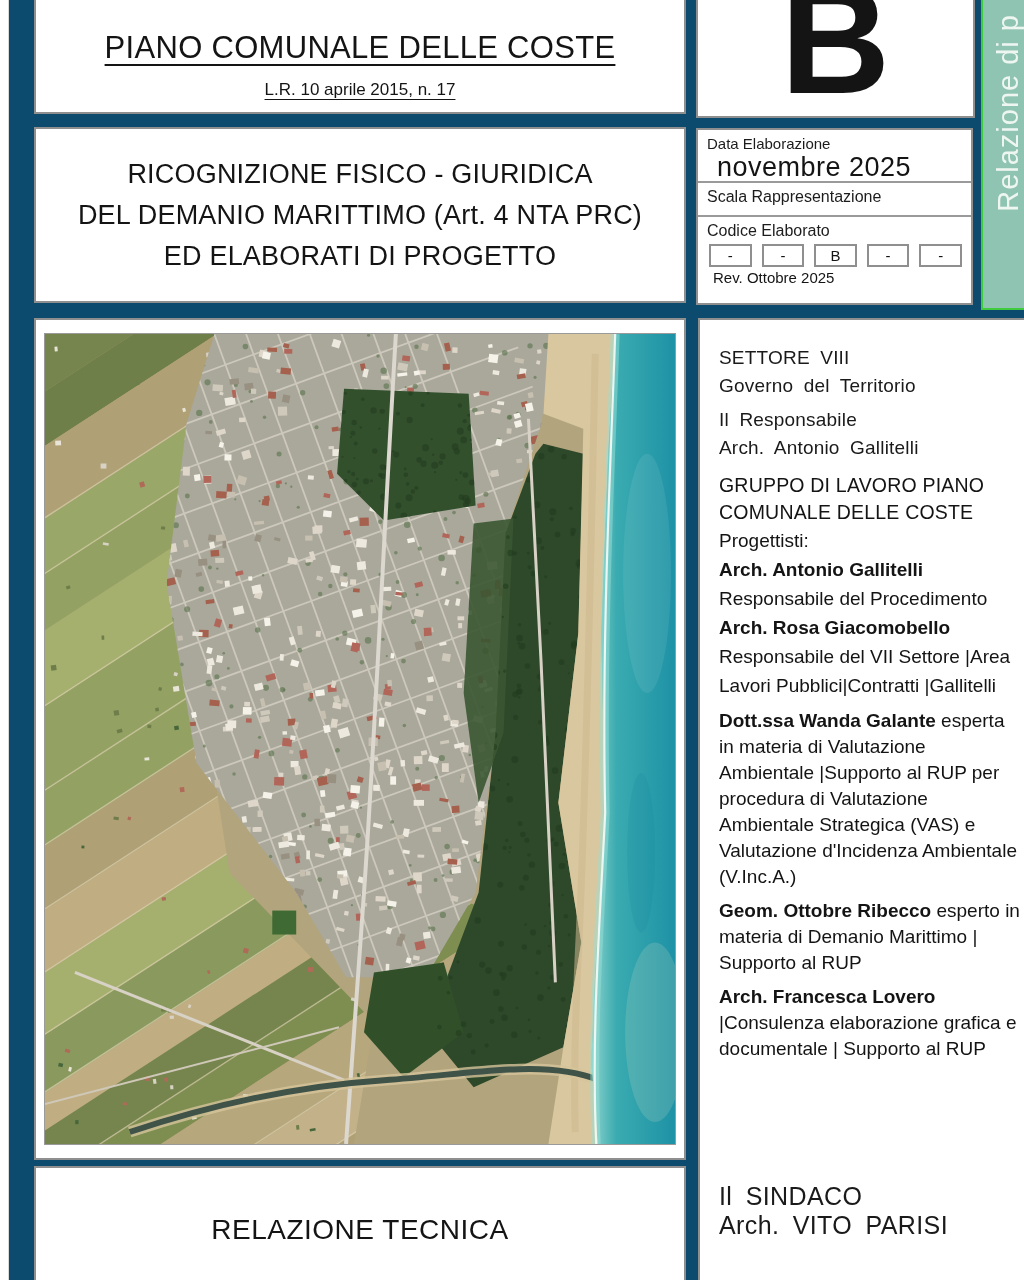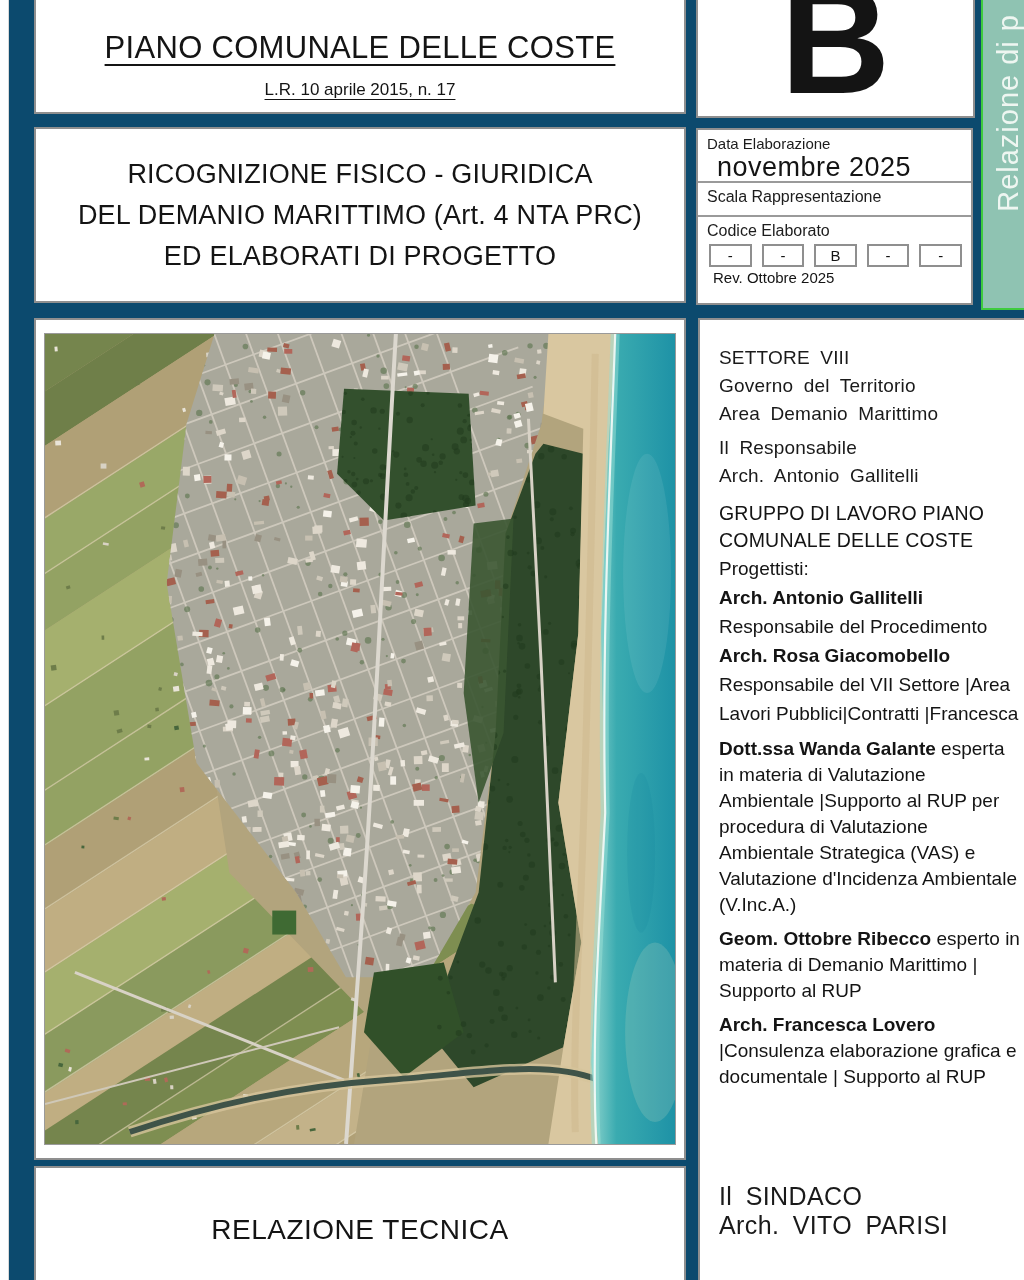--- a/index.html
+++ b/index.html
@@ -1440,29 +1440,28 @@
   </div>
 
   <div class="box footer-box">
     <div class="footer-title">RELAZIONE TECNICA</div>
   </div>
 
   <div class="box rightcol">
     <div class="rc-text">
       <div class="rc-line">SETTORE VIII</div>
       <div class="rc-line">Governo del Territorio</div>
-      <div class="rc-line">Area Demanio Marittimo</div>
       <div class="rc-line mt6">Il Responsabile</div>
       <div class="rc-line">Arch. Antonio Gallitelli</div>
       <div class="rc-group">GRUPPO DI LAVORO PIANO COMUNALE DELLE COSTE</div>
       <div class="rc-prog">Progettisti:</div>
       <div class="rc-prog"><b>Arch. Antonio Gallitelli</b></div>
       <div class="rc-prog">Responsabile del Procedimento</div>
       <div class="rc-prog"><b>Arch. Rosa Giacomobello</b></div>
-      <div class="rc-prog">Responsabile del VII Settore |Area Lavori Pubblici|Contratti |Francesca</div>
+      <div class="rc-prog">Responsabile del VII Settore |Area Lavori Pubblici|Contratti |Gallitelli</div>
       <p class="rc-p mt18"><b>Dott.ssa Wanda Galante</b><span> esperta in materia di Valutazione Ambientale |Supporto al RUP per procedura di Valutazione Ambientale Strategica (VAS) e Valutazione d'Incidenza Ambientale (V.Inc.A.)</span></p>
       <p class="rc-p"><b>Geom. Ottobre Ribecco</b><span> esperto in materia di Demanio Marittimo | Supporto al RUP</span></p>
       <p class="rc-p mt10"><b>Arch. Francesca Lovero</b><span> |Consulenza elaborazione grafica e documentale | Supporto al RUP</span></p>
     </div>
     <div class="mayor">
       <div class="mayor-line">Il SINDACO</div>
       <div class="mayor-line">Arch. VITO PARISI</div>
     </div>
   </div>
 

